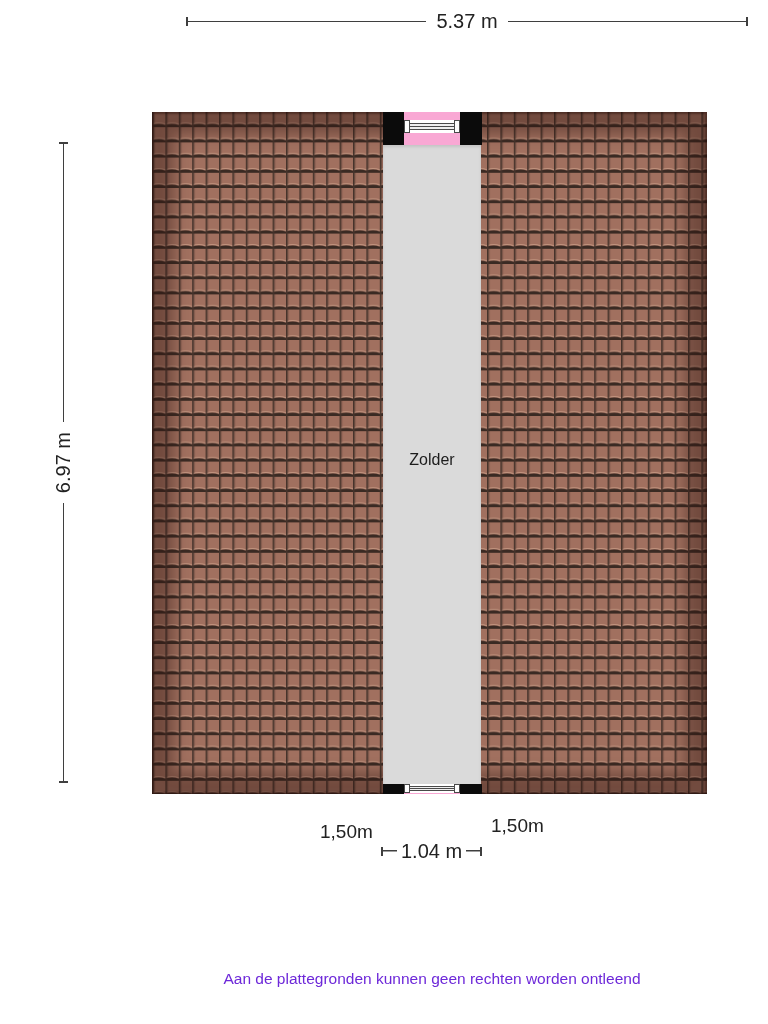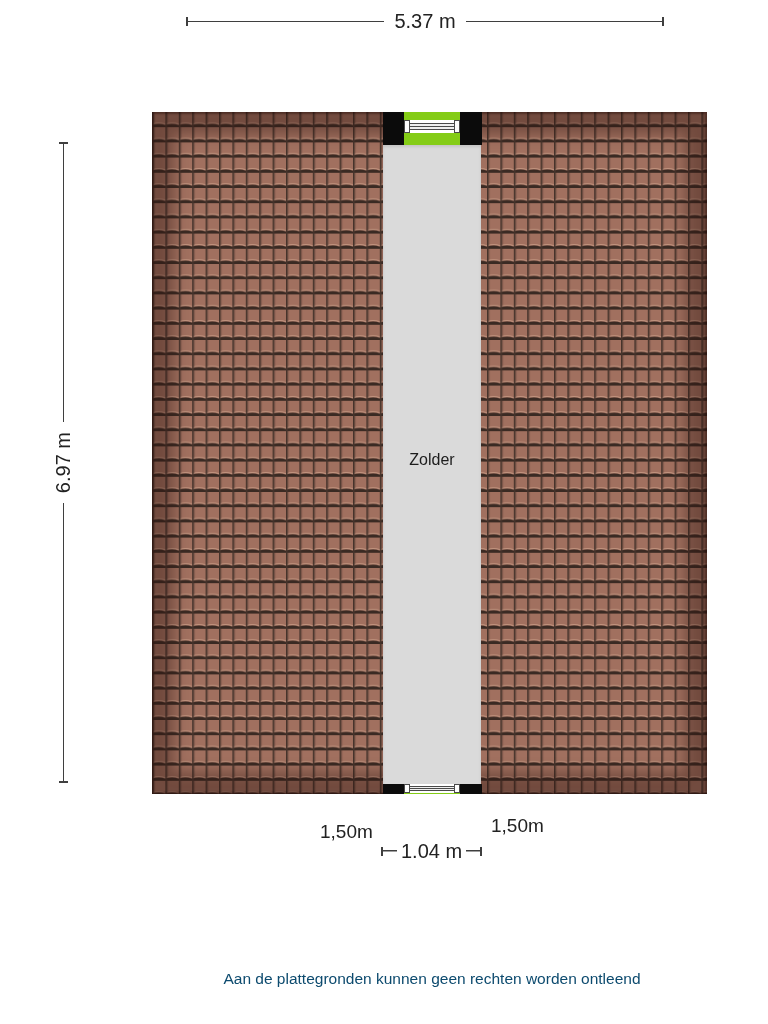--- a/index.html
+++ b/index.html
@@ -24,46 +24,46 @@
     background:linear-gradient(var(--line,#3f3f3f),var(--line,#3f3f3f)) center/100% 1.5px no-repeat;}
   .dim-small .mark.left{border-left:2px solid var(--line,#3f3f3f);}
   .dim-small .mark.right{border-right:2px solid var(--line,#3f3f3f);}
   .dim-small .dlabel{font-size:20px;white-space:nowrap;}
   .lbl-150{position:absolute;font-size:19px;color:var(--text,#222);white-space:nowrap;}
   
   .plan{position:absolute;left:152px;top:112px;width:555px;height:682px;}
   .tiles-svg{position:absolute;left:0;top:0;}
   .roof-shade{position:absolute;inset:0;pointer-events:none;
     box-shadow:inset 0 0 14px 22px rgba(44,20,14,0.40), inset 0 0 2px 2px rgba(30,12,8,0.45);}
-  .strip{position:absolute;left:231px;top:0;width:98px;height:682px;background:#84cc16;}
+  .strip{position:absolute;left:231px;top:0;width:98px;height:682px;background:#f9a8d4;}
   .strip-floor{position:absolute;left:0;right:0;top:33px;bottom:10px;background:var(--floor,#dadada);
     box-shadow:inset 0 2px 3px rgba(0,0,0,0.10);}
   .room-label{position:absolute;left:0;width:100%;top:339px;text-align:center;
     font-size:16px;color:#1d1d1d;}
   .wall-block{position:absolute;background:var(--wall,#0b0b0b);}
   .blk-tl{left:231px;top:0;width:21px;height:33px;}
   .blk-tr{left:308px;top:0;width:22px;height:33px;}
   .blk-bl{left:231px;top:672px;width:21px;height:10px;}
   .blk-br{left:308px;top:672px;width:22px;height:10px;}
   .win{position:absolute;left:252px;width:56px;background:#ffffff;}
   .win-top{top:8px;height:13px;}
   .win-bottom{top:672px;height:9px;}
   .win .post{position:absolute;top:0;bottom:0;width:6px;border:1px solid #4a4a4a;background:#fdfdfd;box-sizing:border-box;}
   .win .post.l{left:0;} .win .post.r{right:0;}
   .win .glass{position:absolute;left:5px;right:5px;top:24%;bottom:24%;
     border:1px solid #4a4a4a;box-sizing:border-box;
     background:linear-gradient(#4a4a4a,#4a4a4a) center/100% 1px no-repeat,#efefef;}
   
   .footer{position:absolute;left:102px;width:660px;top:969px;text-align:center;
-    font-size:15.5px;line-height:19px;color:#0c4a6e;}
+    font-size:15.5px;line-height:19px;color:#6d28d9;}
 </style>
 </head>
 <body>
 
-<div class="dim-h" style="left:186px;top:13px;width:478px;height:17px;">
+<div class="dim-h" style="left:186px;top:13px;width:562px;height:17px;">
   <span class="tick"></span>
   <span class="dline"></span>
   <span class="dlabel">5.37 m</span>
   <span class="dline"></span>
   <span class="tick"></span>
 </div>
 
 <div class="dim-v" style="left:55px;top:142px;width:17px;height:641px;">
   <span class="tick"></span>
   <span class="dline"></span>

